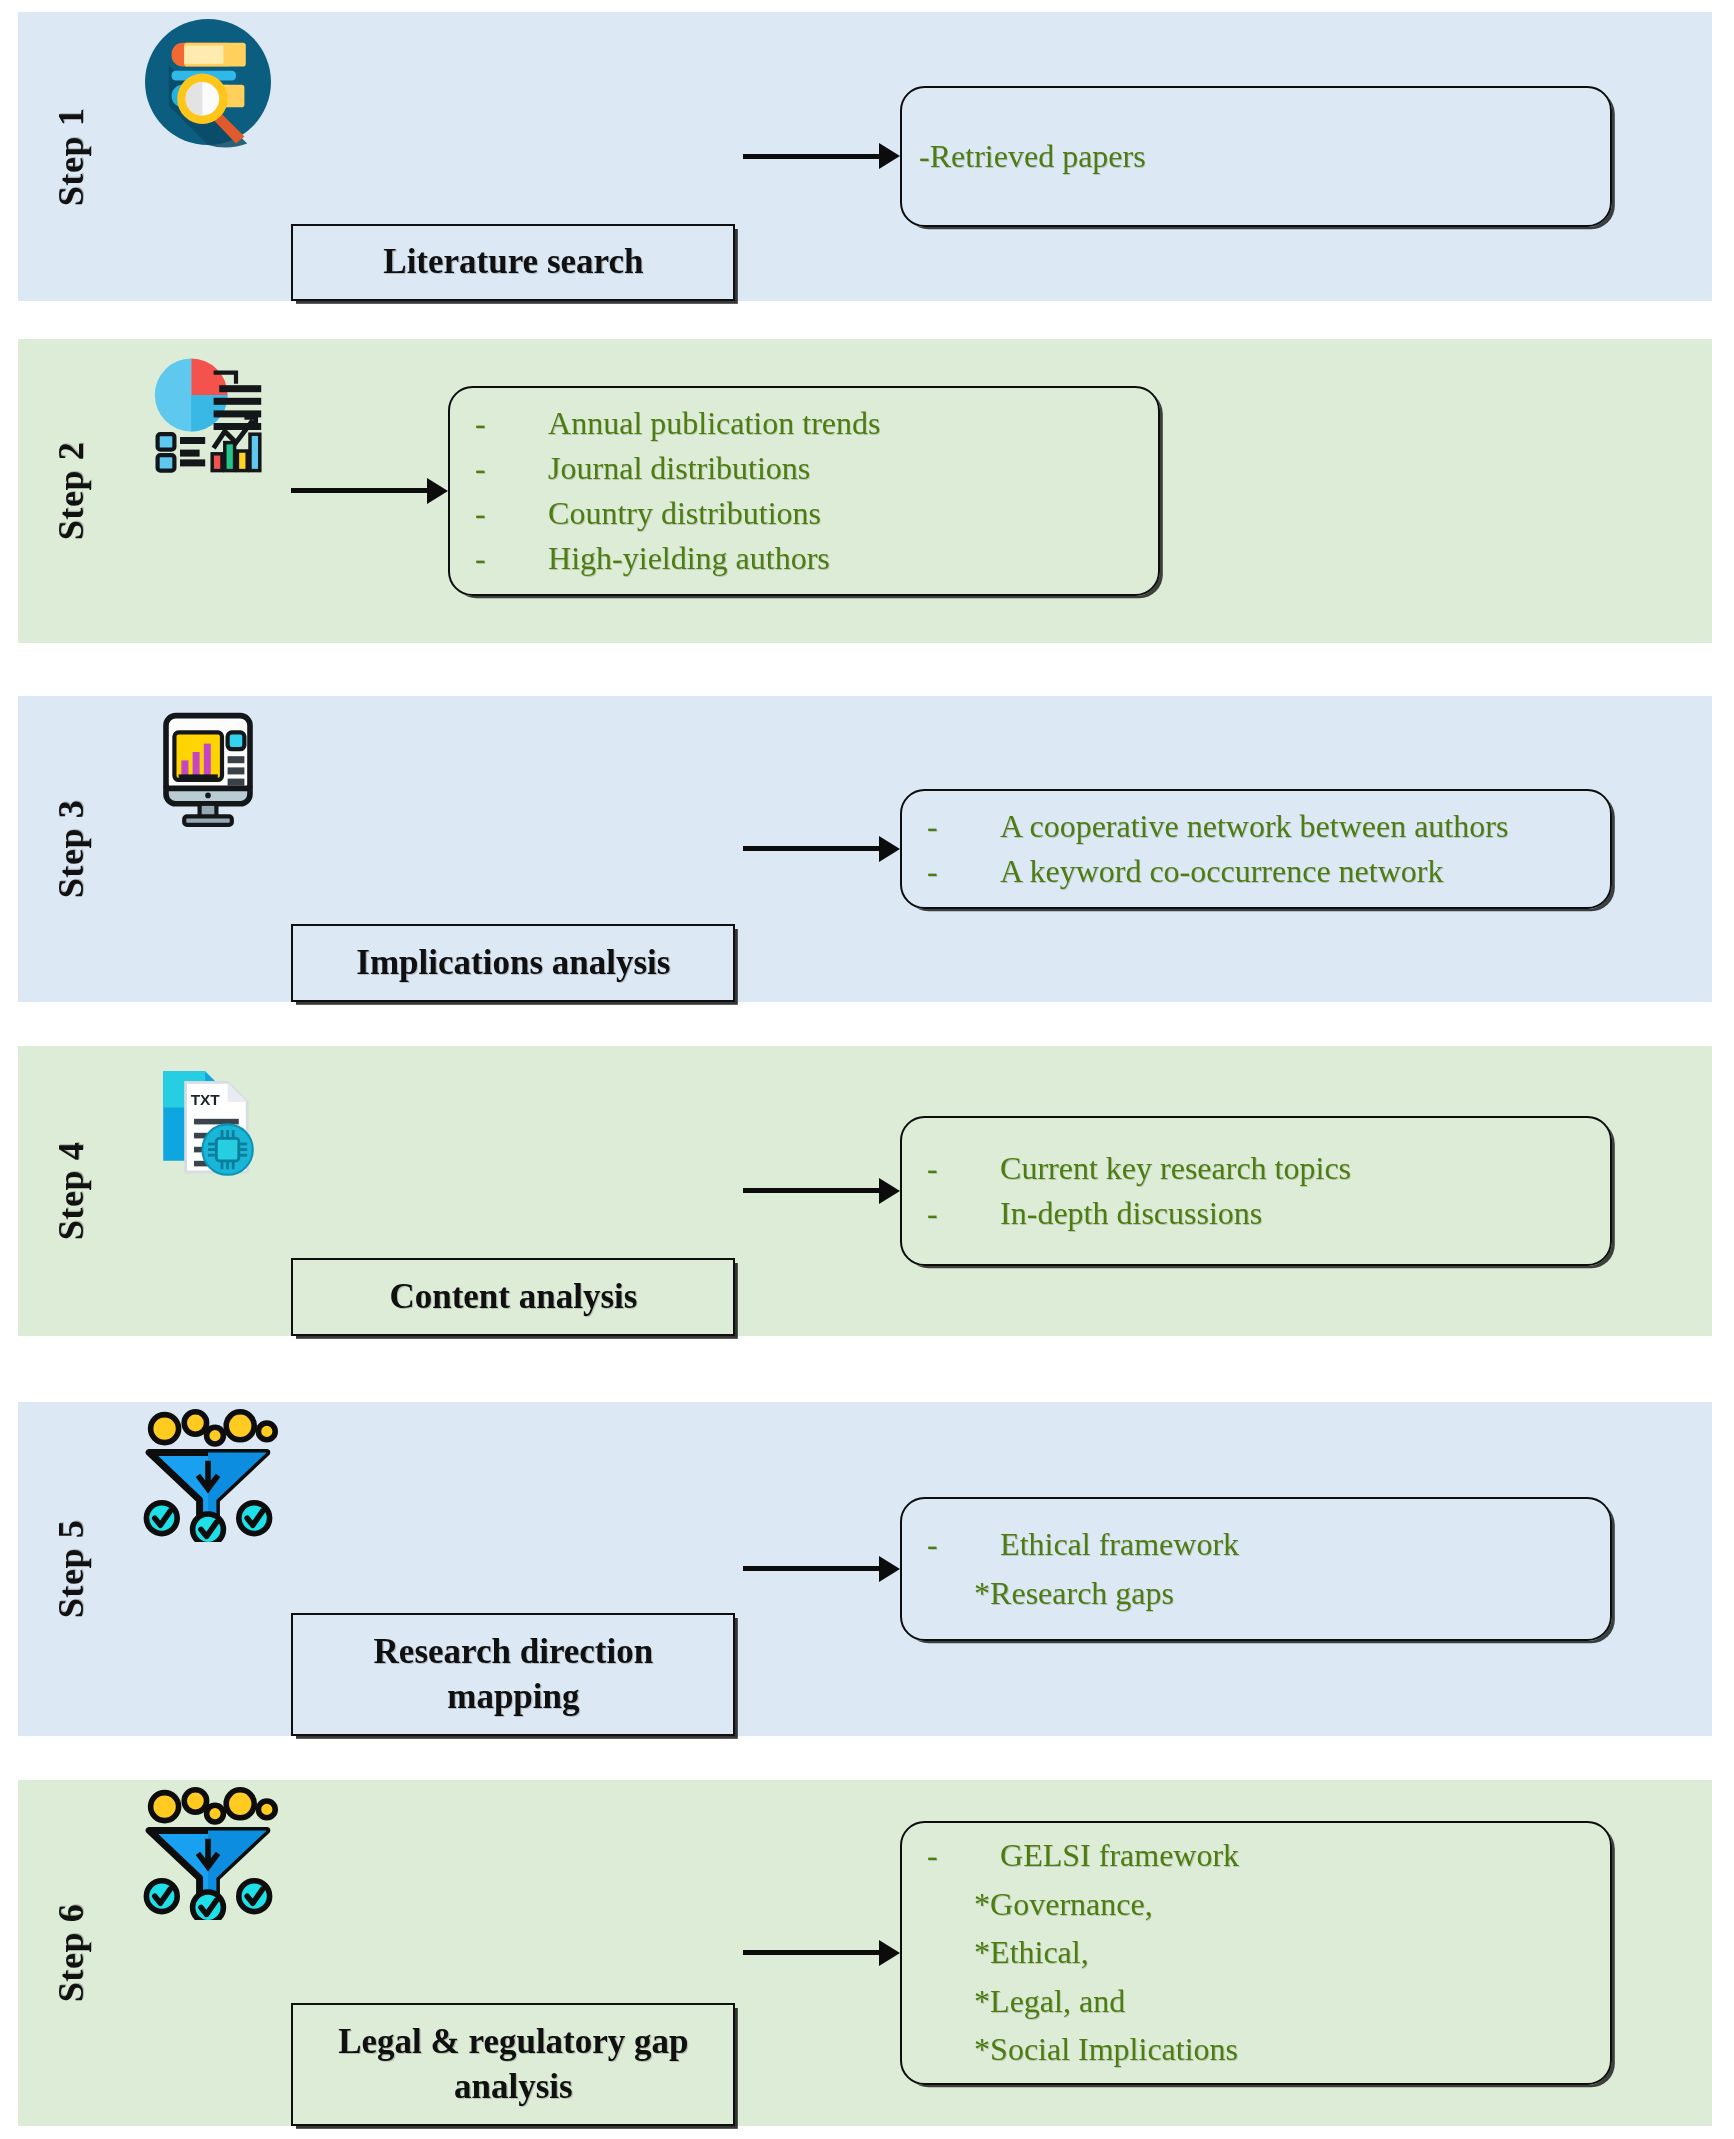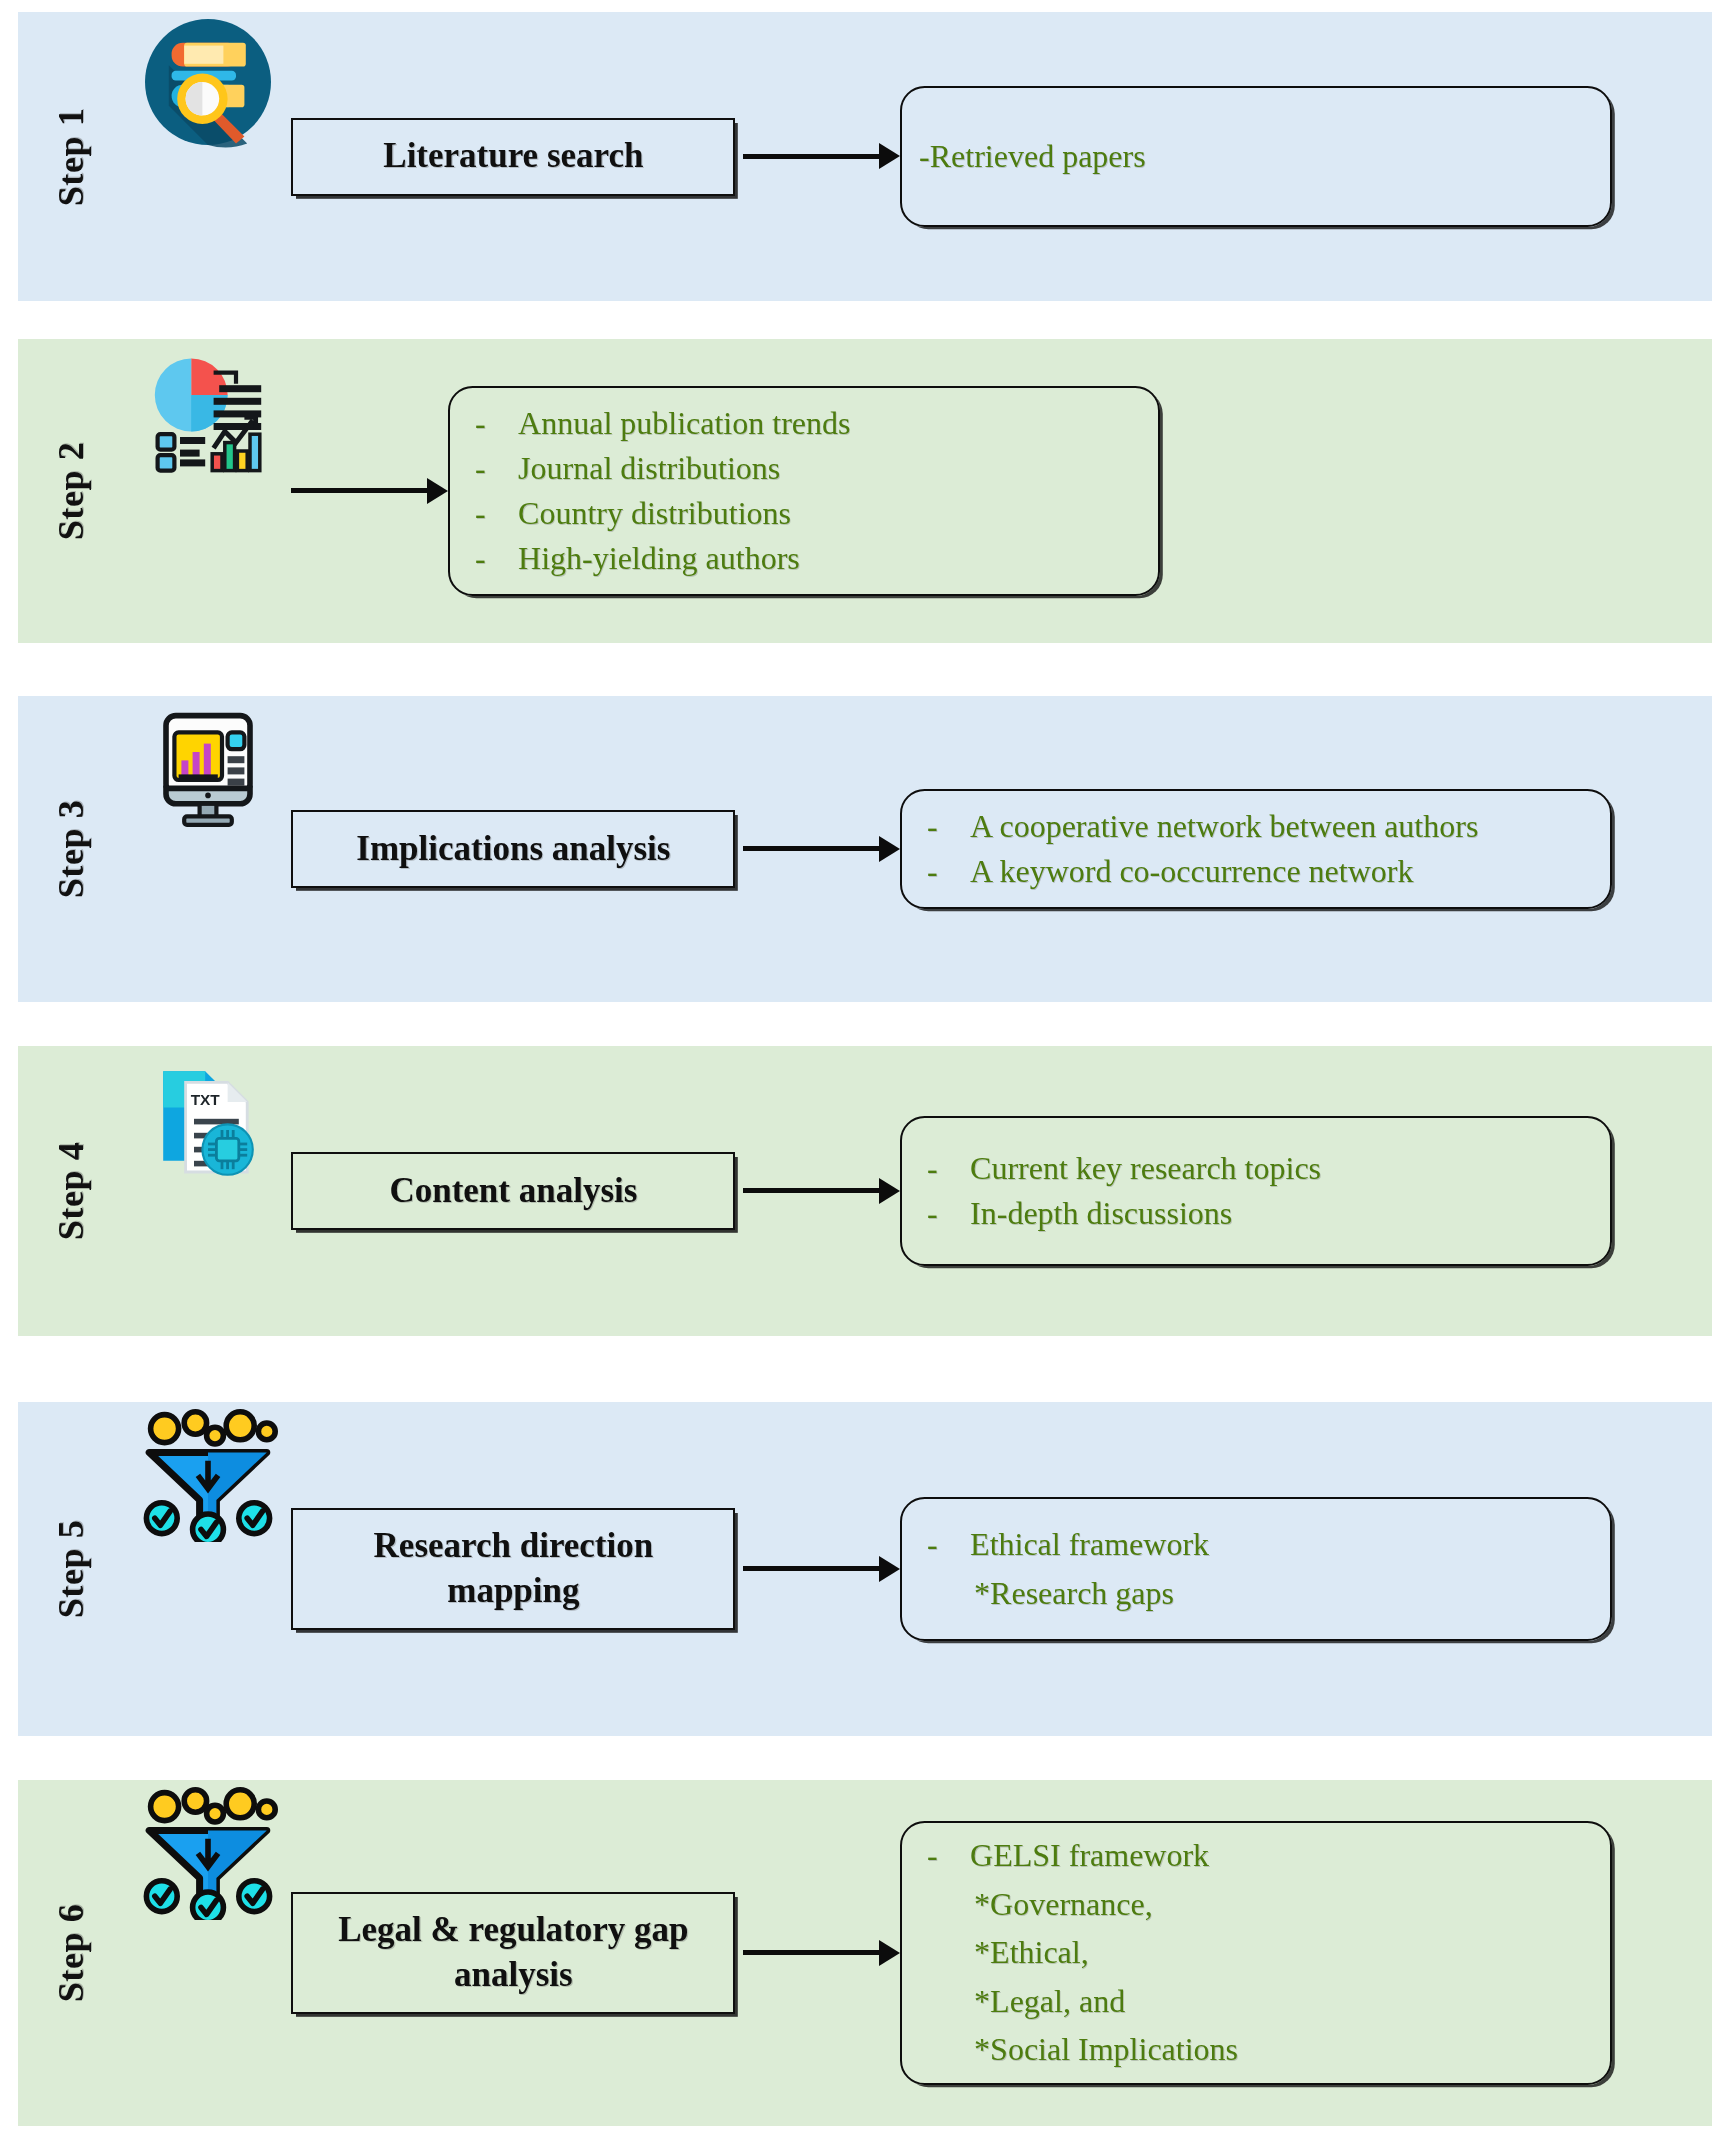--- a/index.html
+++ b/index.html
@@ -41,21 +41,21 @@
     flex:0 0 167px;
     display:flex;align-items:flex-start;justify-content:center;
     height:100%;
   }
   .icon-box{width:140px;height:140px;position:relative;}
   .icon-box svg{display:block;width:100%;height:100%;}
 
   
   .proc-cell{
     flex:0 0 452px;
-    display:flex;align-items:center;justify-content:flex-start;
+    display:flex;align-items:flex-end;justify-content:flex-start;
     height:100%;
   }
   .proc{
     width:444px;
     border:2.2px solid #0f0f0f;
     box-shadow:3.9px 3.9px 0 -1.1px rgba(20,20,20,.85);
     background:transparent;
     box-sizing:border-box;
     padding:14.5px 10px;
     text-align:center;
@@ -114,21 +114,21 @@
     display:flex;align-items:flex-start;
     margin:0 0 3.3px 0;
   }
   ul.bullets li:last-child{margin-bottom:0;}
   ul.bullets li .dash{
     flex:0 0 51px;
     text-align:left;
     padding-left:7.8px;
     box-sizing:border-box;
   }
-  ul.bullets li .body{flex:1 1 auto;}
+  ul.bullets li .body{flex:1 1 auto;margin-left:30px;}
   .sub{padding-left:55px;}
   .sub div{margin-top:7px;}
 </style>
 </head>
 <body>
 
 <div class="canvas">
 
   <div class="band blue" style="top:12.3px;height:289px;">
     <div class="step-label">

